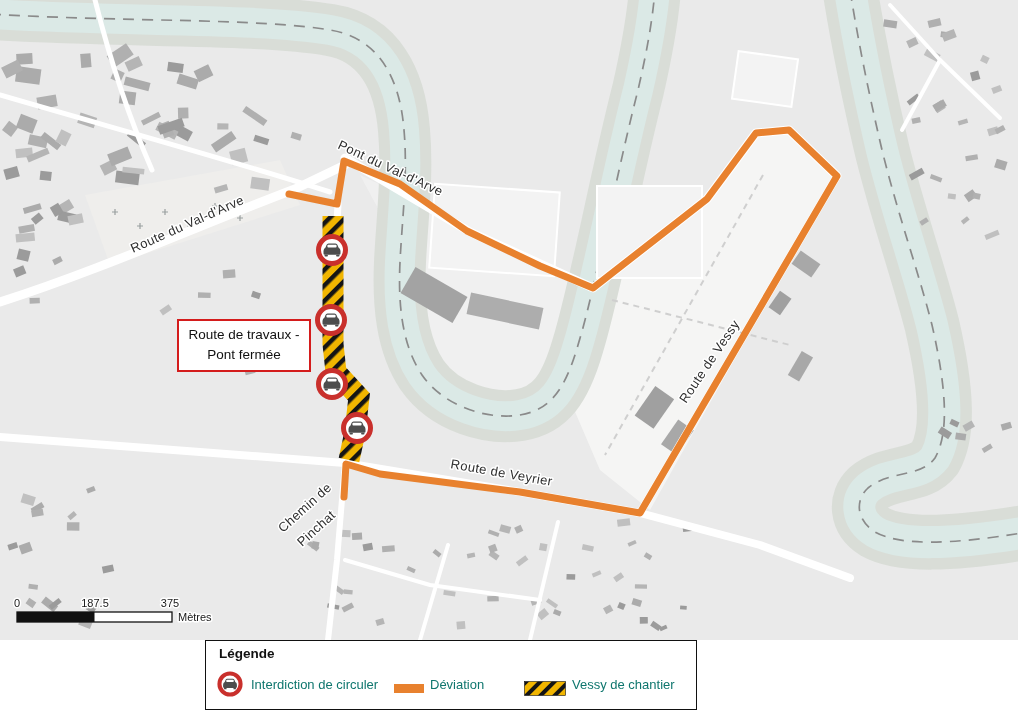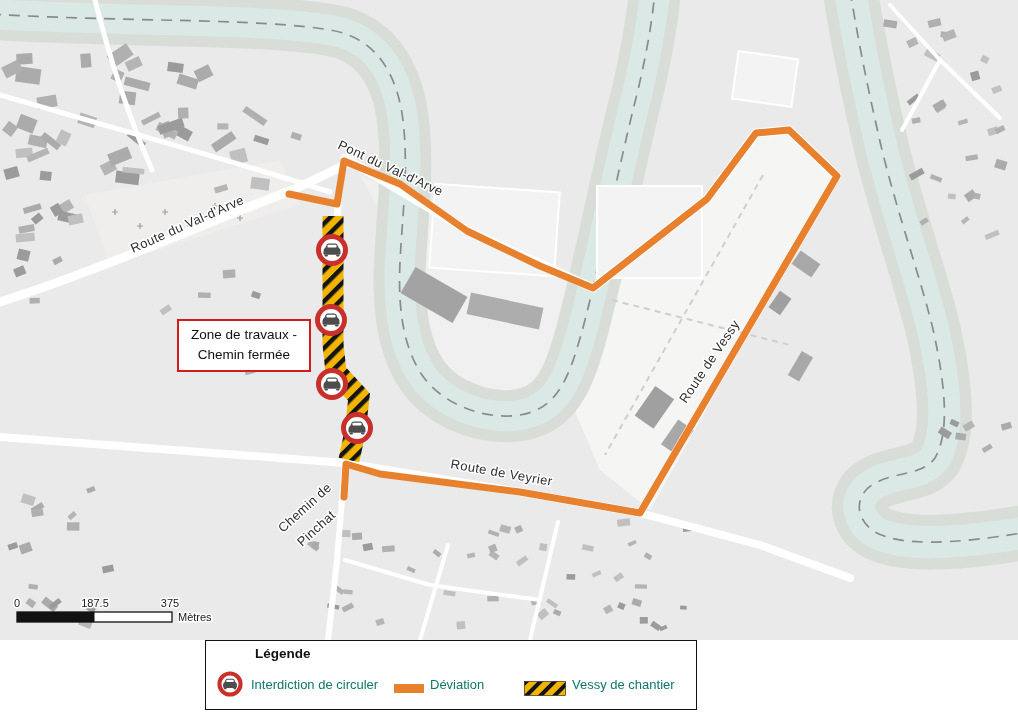--- a/index.html
+++ b/index.html
@@ -7,21 +7,21 @@
   #stage{position:relative;width:1018px;height:720px;}
   #mapsvg{position:absolute;left:0;top:0;}
   .maplabel{font-size:13px;fill:#2e2e2e;paint-order:stroke;stroke:#ffffff;stroke-width:3px;
     stroke-linejoin:round;font-weight:400;letter-spacing:.4px;}
   .scaletick{font-size:11px;fill:#1a1a1a;paint-order:stroke;stroke:#ffffff;stroke-width:3px;stroke-linejoin:round;}
   .callout{position:absolute;left:177px;top:319px;width:134px;background:#ffffff;
     border:2.5px solid #d41c1c;color:#111;font-size:13.5px;line-height:1.5;
     text-align:center;padding:4px 2px;box-sizing:border-box;}
   .legend{position:absolute;left:205px;top:640px;width:492px;height:70px;background:#ffffff;
     border:1.5px solid #111;box-sizing:border-box;}
-  .legend-title{position:absolute;left:13px;top:5px;font-size:13.5px;font-weight:bold;color:#111;margin-left:36px;}
+  .legend-title{position:absolute;left:13px;top:5px;font-size:13.5px;font-weight:bold;color:#111;}
   .legend-label{position:absolute;top:36px;font-size:13px;color:#0f766e;white-space:nowrap;}
   .swatch-line{position:absolute;left:188px;top:43px;width:30px;height:9px;background:#e8812e;}
   .sign-icon-wrap{position:absolute;left:11px;top:30px;width:26px;height:26px;}
   .hatch-wrap{position:absolute;left:318px;top:40px;width:42px;height:15px;}
 </style>
 </head>
 <body>
 
 <div id="stage">
 
@@ -284,22 +284,22 @@
     <text class="scaletick" x="17" y="607" text-anchor="middle">0</text>
     <text class="scaletick" x="95" y="607" text-anchor="middle">187.5</text>
     <text class="scaletick" x="170" y="607" text-anchor="middle">375</text>
     <rect x="17" y="612" width="155" height="10" fill="#ffffff" stroke="#111111" stroke-width="1.3"></rect>
     <rect x="17" y="612" width="77.5" height="10" fill="#111111"></rect>
     <text class="scaletick" x="178" y="621" text-anchor="start">Mètres</text>
   </g>
 </svg>
 
 <div class="callout">
-  <div>Zone de travaux  -</div>
-  <div>Chemin fermée</div>
+  <div>Route de travaux  -</div>
+  <div>Pont fermée</div>
 </div>
 
 <div class="legend">
   <div class="legend-title">Légende</div>
 
   <div class="sign-icon-wrap">
     <svg width="26" height="26" viewBox="-16 -16 32 32">
       <circle r="13" fill="#ffffff" stroke="#c9302c" stroke-width="5"></circle>
       <g fill="#4d4d4d">
         <path d="M -8.5 3.5 L -8.5 1 Q -8.5 -1.5 -6.5 -2.5 L -5.5 -5 Q -5 -6.5 -3.5 -6.5 L 3.5 -6.5 Q 5 -6.5 5.5 -5 L 6.5 -2.5 Q 8.5 -1.5 8.5 1 L 8.5 3.5 Q 8.5 4.8 7.2 4.8 L -7.2 4.8 Q -8.5 4.8 -8.5 3.5 Z"></path>

